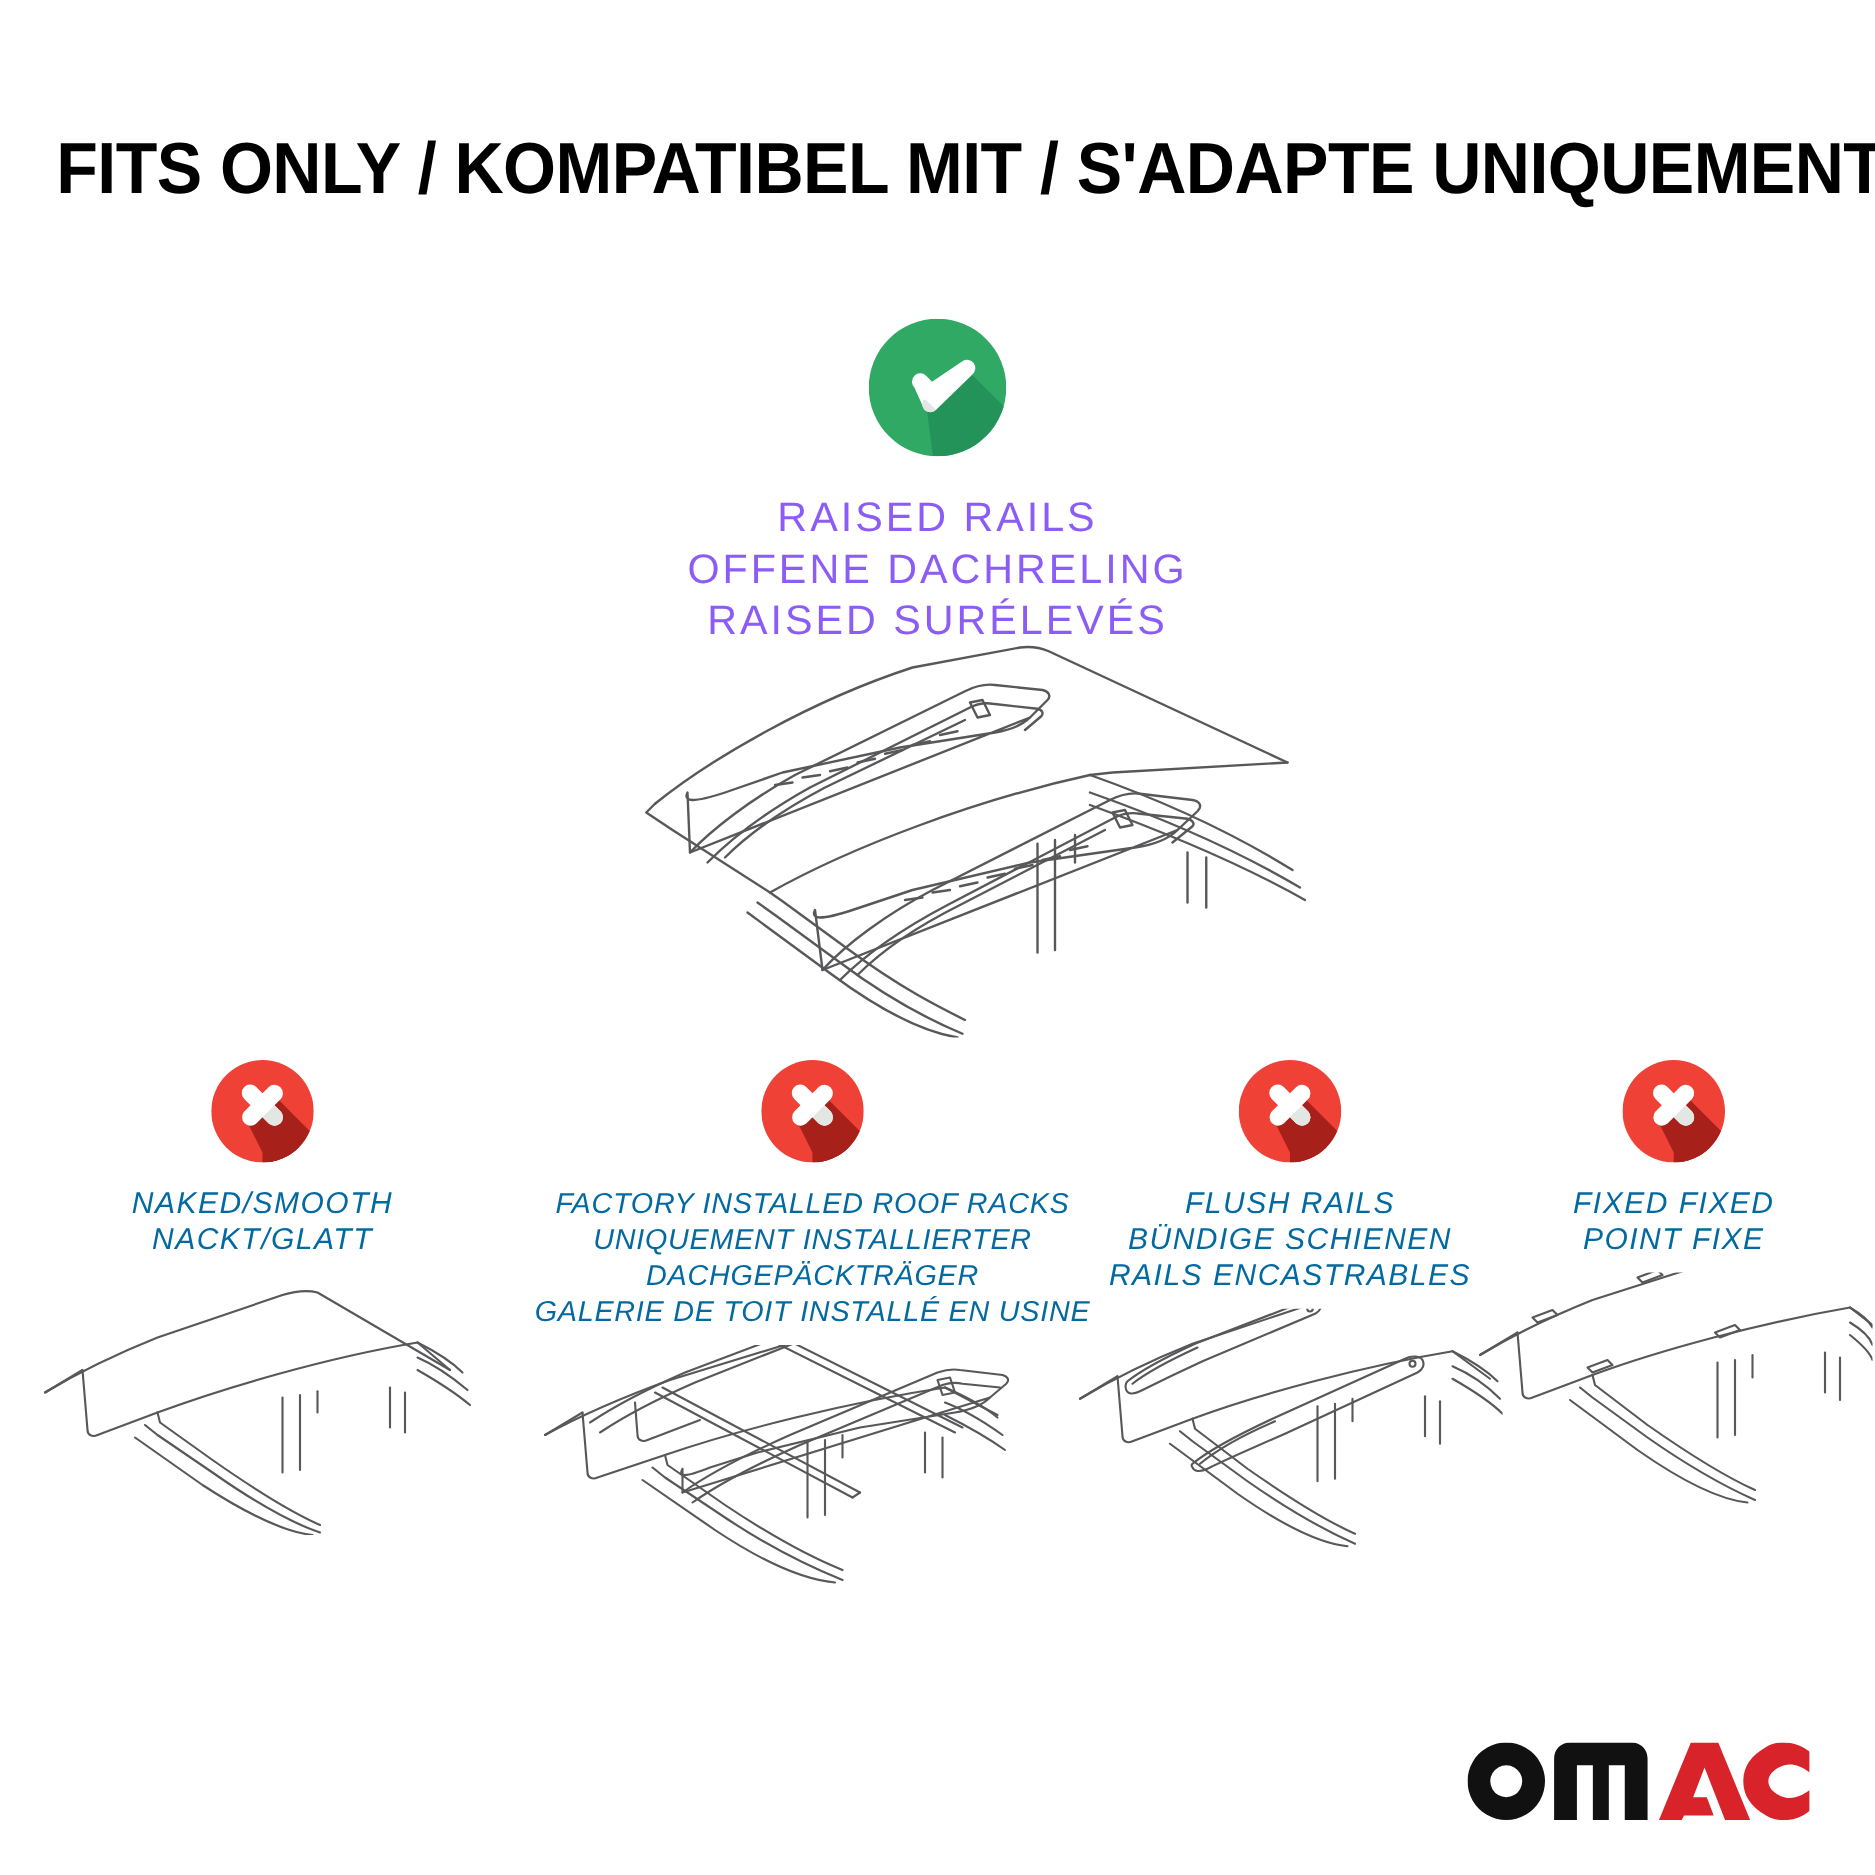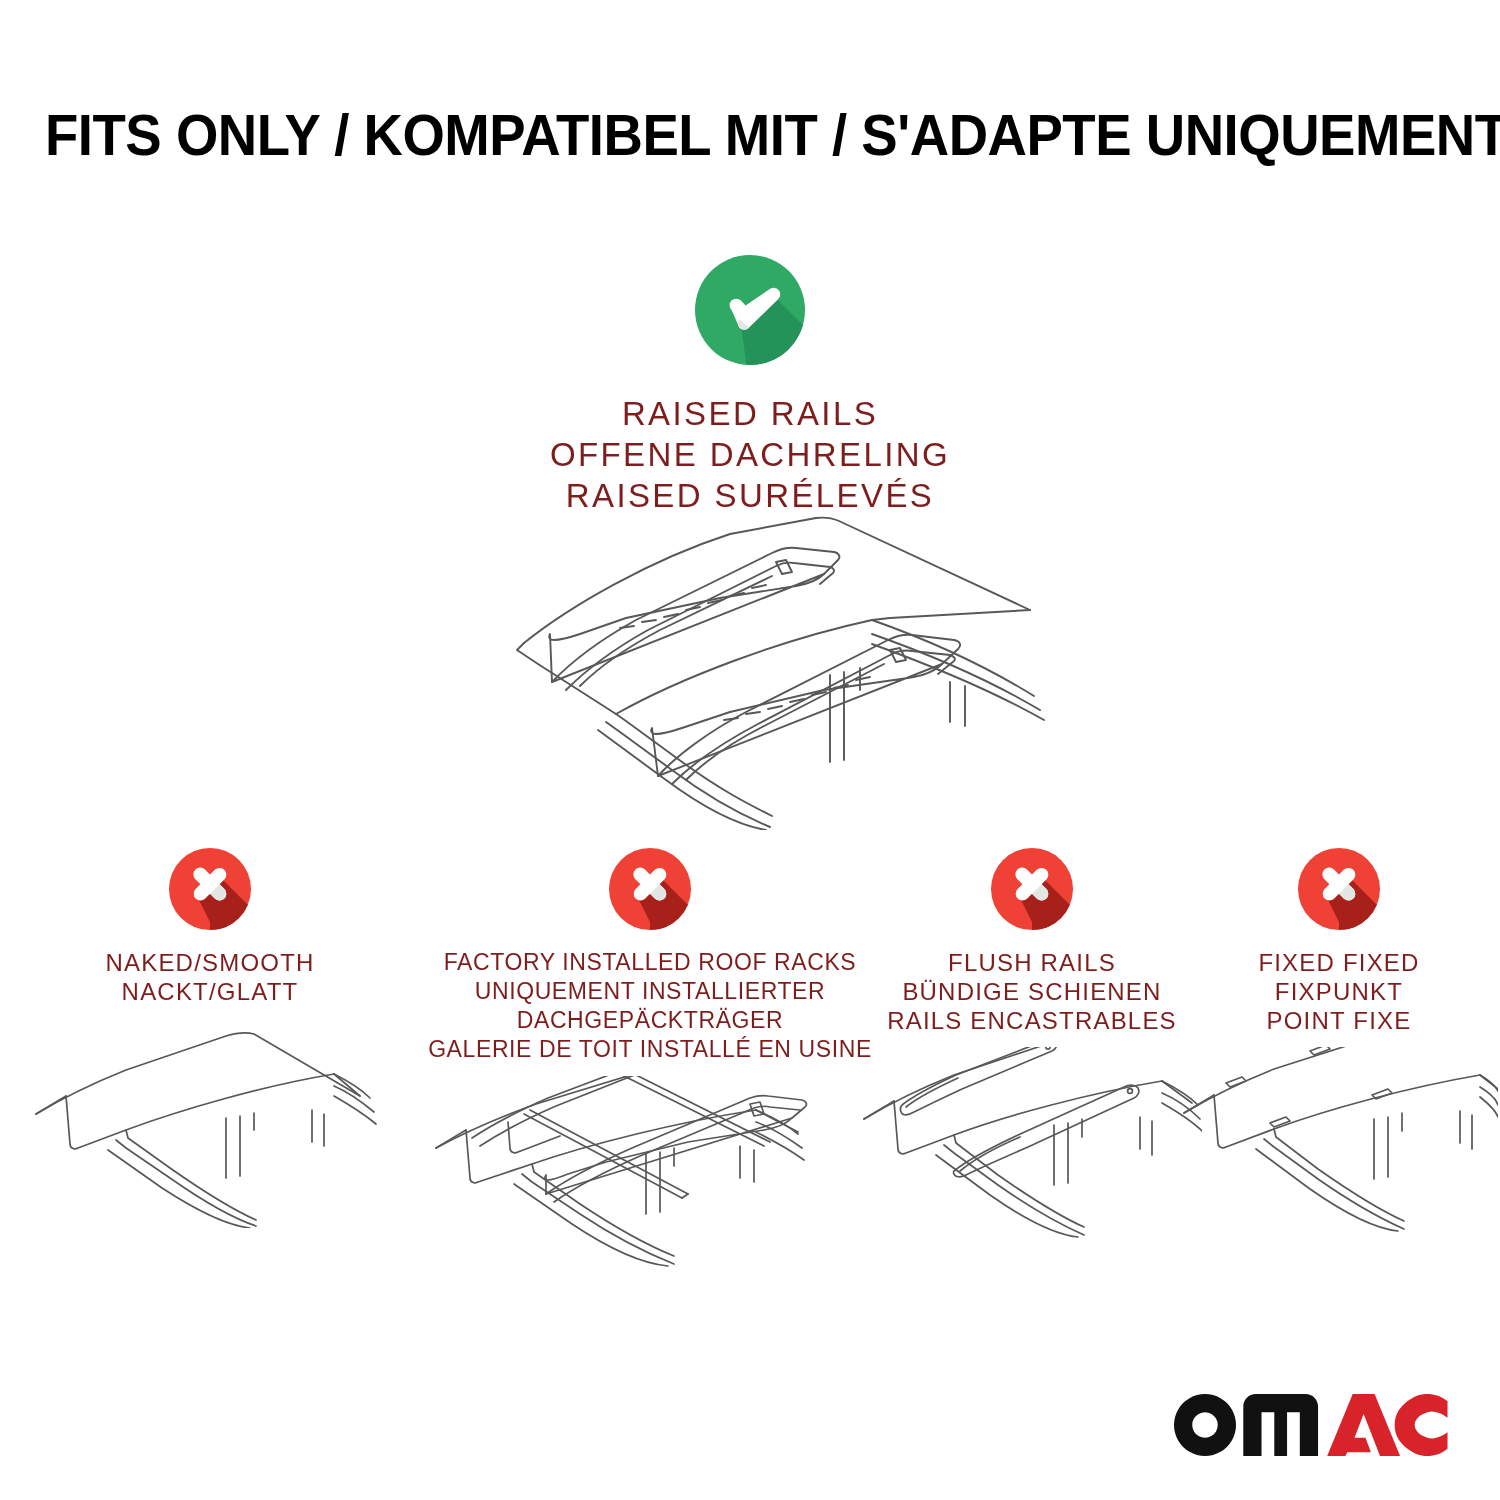--- a/index.html
+++ b/index.html
@@ -50,21 +50,21 @@
   }
   .badge svg { display: block; width: 110px; height: 110px; }
 
   .caption {
     margin-top: 28px;
     font-family: "Liberation Sans", sans-serif;
     font-weight: 400;
     font-size: 33px;
     line-height: 41px;
     letter-spacing: 2.4px;
-    color: #7f1d1d;
+    color: #8b5cf6;
   }
 
   
   #main-illustration {
     position: absolute;
     left: 420px;
     top: 500px;
     width: 680px;
     height: 330px;
   }
@@ -90,22 +90,23 @@
   }
   .nogo-badge svg { display: block; width: 82px; height: 82px; }
 
   .nogo-caption {
     margin-top: 18px;
     font-family: "Liberation Sans", sans-serif;
     font-weight: 400;
     font-size: 24px;
     line-height: 29px;
     letter-spacing: 1.2px;
-    color: #7f1d1d;
+    color: #0369a1;
     white-space: nowrap;
+    font-style: italic;
   }
   .nogo-caption.tight { letter-spacing: 0.6px; font-size: 23px; }
 
   .nogo-art {
     margin-top: 12px;
     width: 100%;
     height: 210px;
   }
   .nogo-art svg { display: block; width: 100%; height: 100%; }
 
@@ -399,21 +400,20 @@
           <path d="M30,52 L41,41 L96,96 L52,96 Z" fill="#A8201A"></path>
         </g>
         <path d="M26.4,21.6 a6.8,6.8 0 0 1 9.6,0 L41,26.6 L46,21.6 a6.8,6.8 0 0 1 9.6,9.6 L50.6,36.2
                  L55.6,41.2 a6.8,6.8 0 0 1 -9.6,9.6 L41,45.8 L36,50.8 a6.8,6.8 0 0 1 -9.6,-9.6
                  L31.4,36.2 L26.4,31.2 a6.8,6.8 0 0 1 0,-9.6 Z" fill="#FFFFFF"></path>
         <path d="M41,45.8 L46,50.8 a6.8,6.8 0 0 0 9.6,-9.6 L50.6,36.2 Z" fill="#E3E7E4"></path>
       </svg>
     </div>
     <div class="nogo-caption">
       <div>FIXED FIXED</div>
-      <div>FIXPUNKT</div>
       <div>POINT FIXE</div>
     </div>
     <div class="nogo-art">
       <svg viewBox="0 0 318 210" xmlns="http://www.w3.org/2000/svg" fill="none" stroke="#58585B" stroke-width="1.7" stroke-linecap="round" stroke-linejoin="round">
         <path d="M4,66 C24,54 54,38 94,22 L188,-8"></path>
         <path d="M4,66 L34,48"></path>
         <path d="M34,48 L38,96 C38,100 42,102 46,100 L94,82"></path>
         <path d="M94,82 C148,62 230,40 300,28"></path>
         <path d="M300,28 L318,42"></path>
         <path d="M94,82 L96,90 L138,122 C178,150 206,166 224,174"></path>

